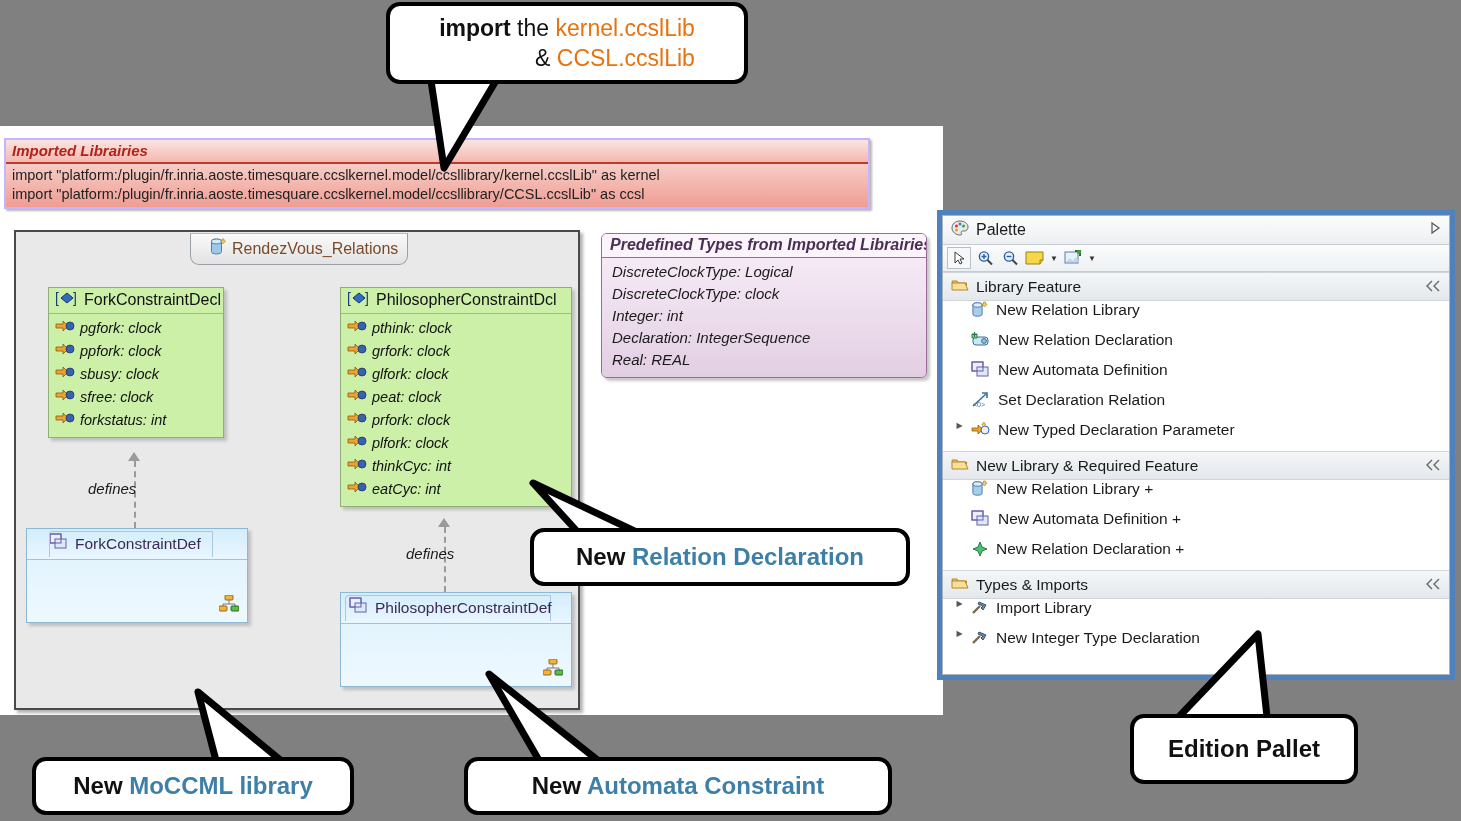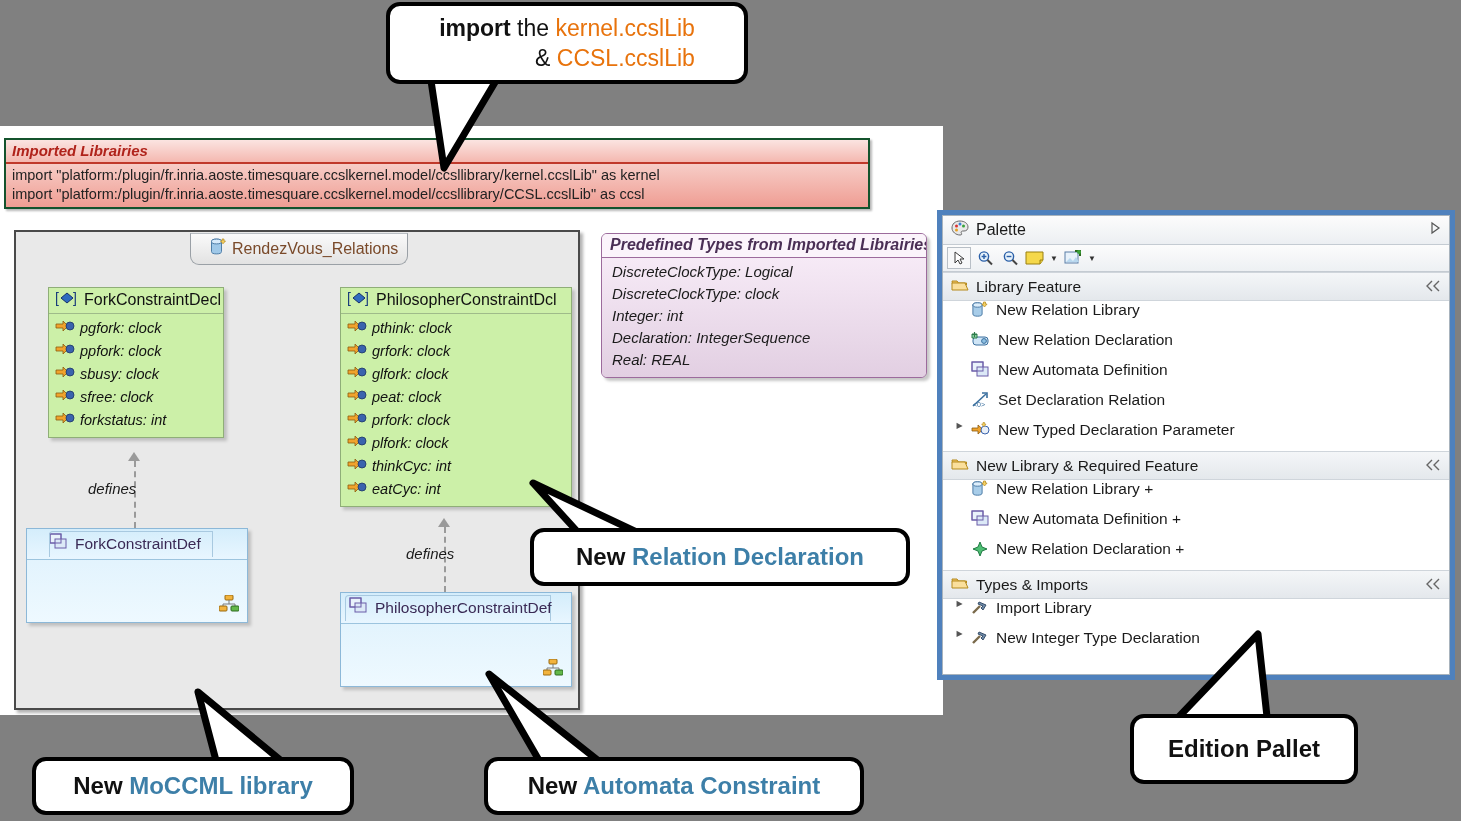--- a/index.html
+++ b/index.html
@@ -20,21 +20,21 @@
     left: 0; top: 126px;
     width: 943px; height: 589px;
     background: #ffffff;
   }
 
   
   .imported-libs {
     position: absolute;
     left: 4px; top: 138px;
     width: 866px;
-    border: 2px solid #14532d;
+    border: 2px solid #c4b5fd;
     box-sizing: border-box;
     box-shadow: 2px 2px 2px rgba(0,0,0,0.28);
   }
   .imported-libs .il-header {
     background: linear-gradient(to bottom, #fbe4e1, #f4b8b0);
     border-bottom: 2px solid #c0392b;
     padding: 2px 6px 3px 6px;
     font-style: italic;
     font-weight: bold;
     font-size: 15px;
@@ -326,21 +326,21 @@
     white-space: nowrap;
   }
   .bubble .btxt .orange { color: #e8730c; font-weight: normal; }
   .bubble .btxt .plain  { font-weight: normal; }
   .bubble .btxt .blue   { color: #3d7fa8; }
 
   #bubbleImport  { left: 386px; top: 2px;   width: 362px; height: 82px; }
   #bubbleImport .btxt { font-size: 23px; line-height: 30px; }
   #bubbleRelDecl { left: 530px; top: 528px; width: 380px; height: 58px; }
   #bubbleMoCCML  { left: 32px;  top: 757px; width: 322px; height: 58px; }
-  #bubbleAutoC   { left: 484px; top: 757px; width: 380px; height: 58px; }
+  #bubbleAutoC   { left: 464px; top: 757px; width: 428px; height: 58px; }
   #bubbleEdition { left: 1130px;top: 714px; width: 228px; height: 70px; }
 
   .tail { position: absolute; z-index: 19; }
 
   
   .ic { display: inline-block; flex: 0 0 auto; }
 </style>
 </head>
 <body>
 

